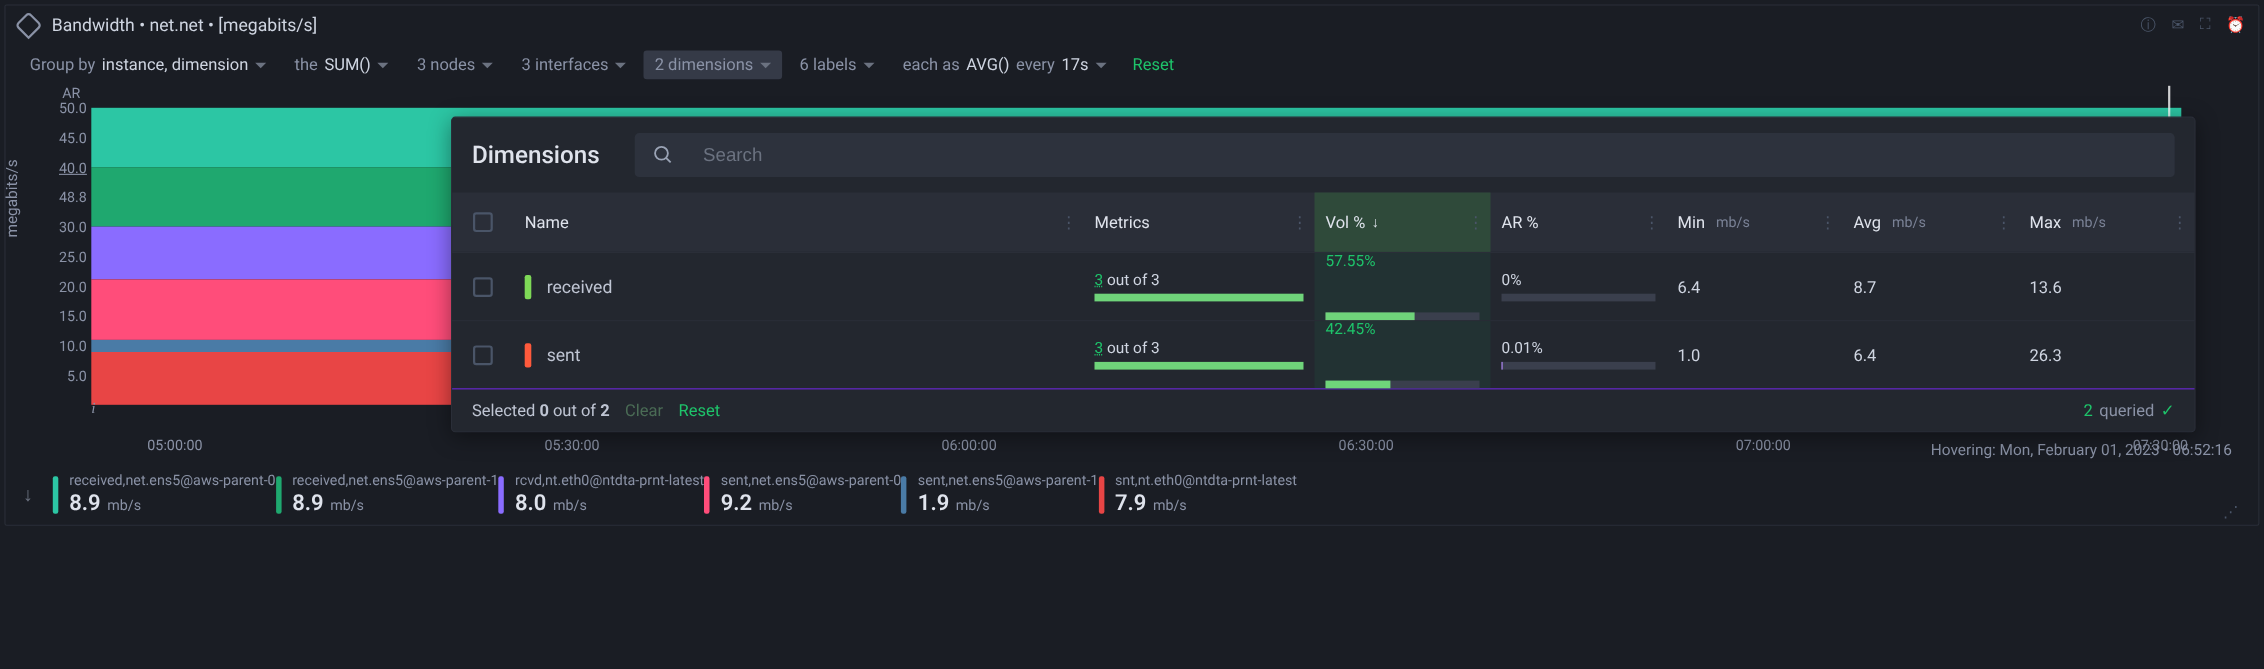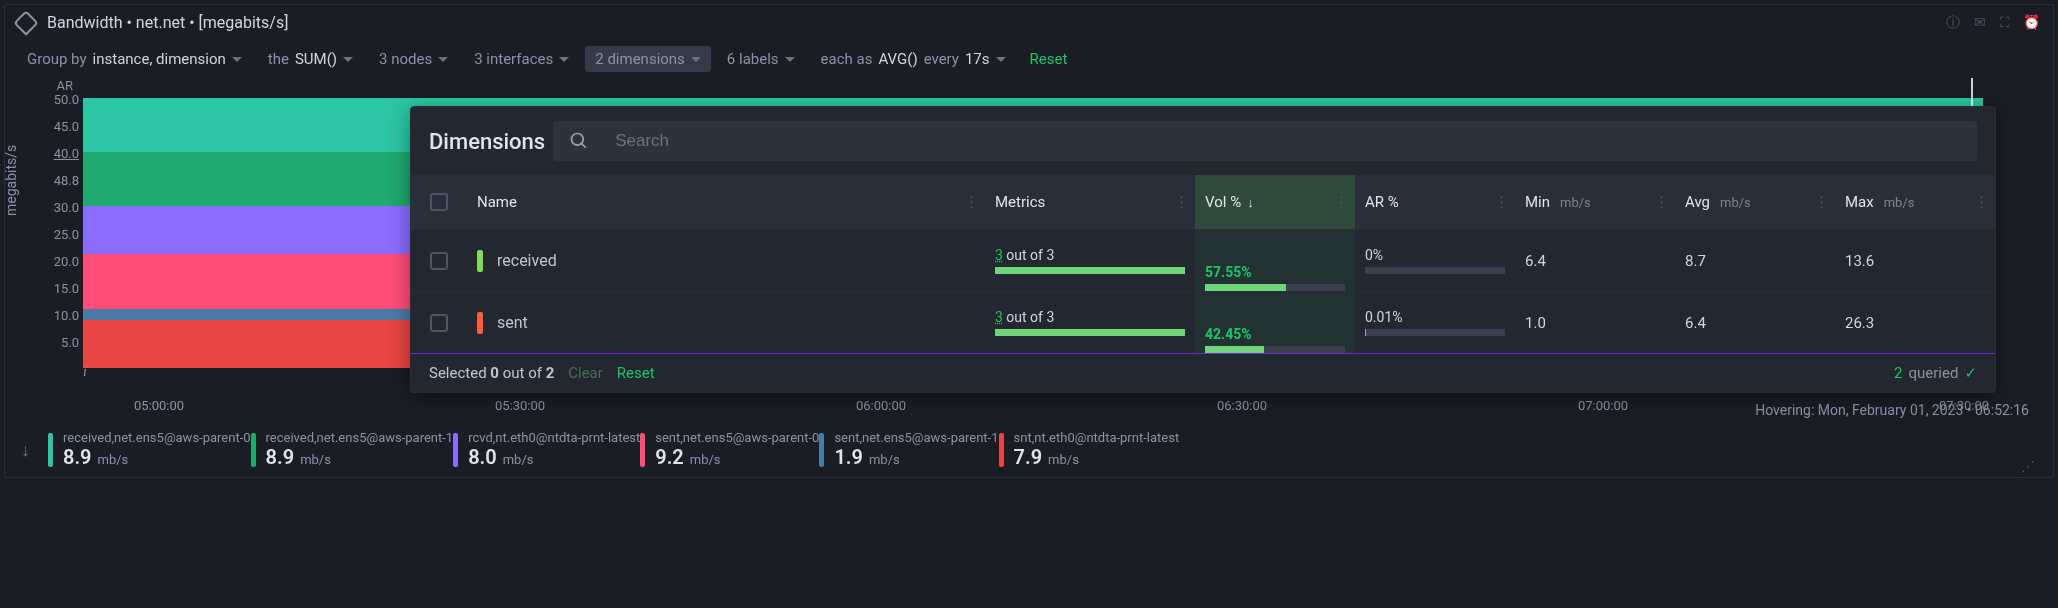--- a/index.html
+++ b/index.html
@@ -42,21 +42,21 @@
 
 .popup {
   position: absolute;
   top: 106px; left: 410px; right: 62px;
   background: #23272f;
   border-radius: 4px;
   box-shadow: 0 4px 20px rgba(0,0,0,.4);
   z-index: 10;
   border: 1px solid #2a2e38;
 }
-.popup-header { display: flex; align-items: center; padding: 14px 18px; gap: 8px; }
+.popup-header { display: flex; align-items: center; padding: 14px 18px; gap: 32px; }
 .popup-title { font-size: 22px; color: #dfe3ec; font-weight: 500; }
 .search-box { flex: 1; background: #2d323d; border-radius: 4px; padding: 10px 16px; display: flex; align-items: center; gap: 14px; }
 .search-box input { background: none; border: none; color: #cfd5e1; font-size: 17px; outline: none; flex: 1; margin-left: 12px; }
 .search-box input::placeholder { color: #6b7280; }
 .mag { width: 20px; height: 20px; }
 
 .tbl-head, .tbl-row { display: grid; grid-template-columns: 56px 1fr 210px 160px 160px 160px 160px 160px; align-items: center; }
 .tbl-head { background: #2a2e38; height: 54px; font-size: 15px; }
 .tbl-head .cell { color: #dfe3ec; display: flex; align-items: center; gap: 6px; padding: 0 10px; position: relative; }
 .tbl-head .cell.sorted { background: #2f4a3a; height: 100%; }
@@ -68,21 +68,21 @@
 .tbl-row .cell { padding: 0 10px; }
 .chk { width: 18px; height: 18px; border: 2px solid #4a5568; border-radius: 3px; margin: 0 auto; }
 .row-name { display: flex; align-items: center; gap: 14px; font-size: 16px; }
 .color-chip { width: 6px; height: 22px; border-radius: 2px; }
 
 .bar-cell { display: flex; flex-direction: column; gap: 4px; }
 .bar-label { font-size: 14px; color: #cfd5e1; }
 .bar-label .accent { color: #1ec36a; text-decoration: underline dotted; }
 .bar-bg { height: 7px; background: #3a3f4d; border-radius: 0; position: relative; }
 .bar-fill { height: 100%; }
-.vol-cell { background: rgba(30,195,106,0.08); height: 100%; display: flex; flex-direction: column; justify-content: flex-end; padding: 0 10px; font-weight: bold; }
+.vol-cell { background: rgba(30,195,106,0.08); height: 100%; display: flex; flex-direction: column; justify-content: space-between; padding: 0 10px; }
 .num-cell { font-size: 15px; color: #cfd5e1; }
 
 .popup-footer { display: flex; align-items: center; padding: 10px 18px; border-top: 1px solid #6d28d9; font-size: 15px; }
 .popup-footer .left { flex: 1; display: flex; gap: 14px; align-items: center; }
 .clear-btn { color: #4a6b55; }
 .reset-btn { color: #1ec36a; }
 .queried { display: flex; align-items: center; gap: 6px; color: #8a92a6; }
 .check { color: #1ec36a; }
 
 .hover-info { text-align: right; padding: 4px 24px; color: #8a92a6; font-size: 14px; }

